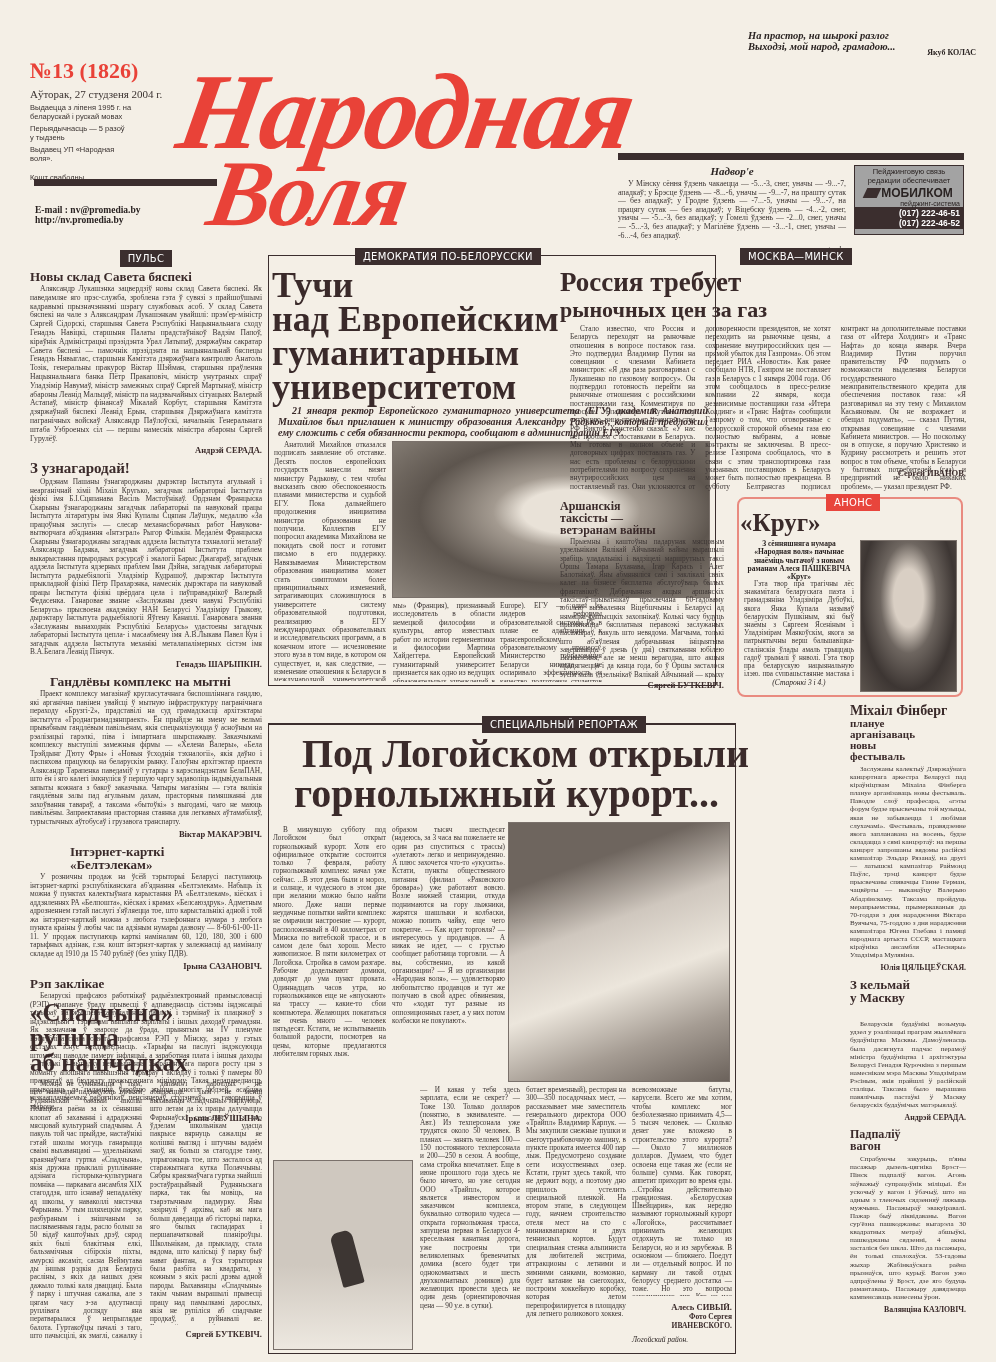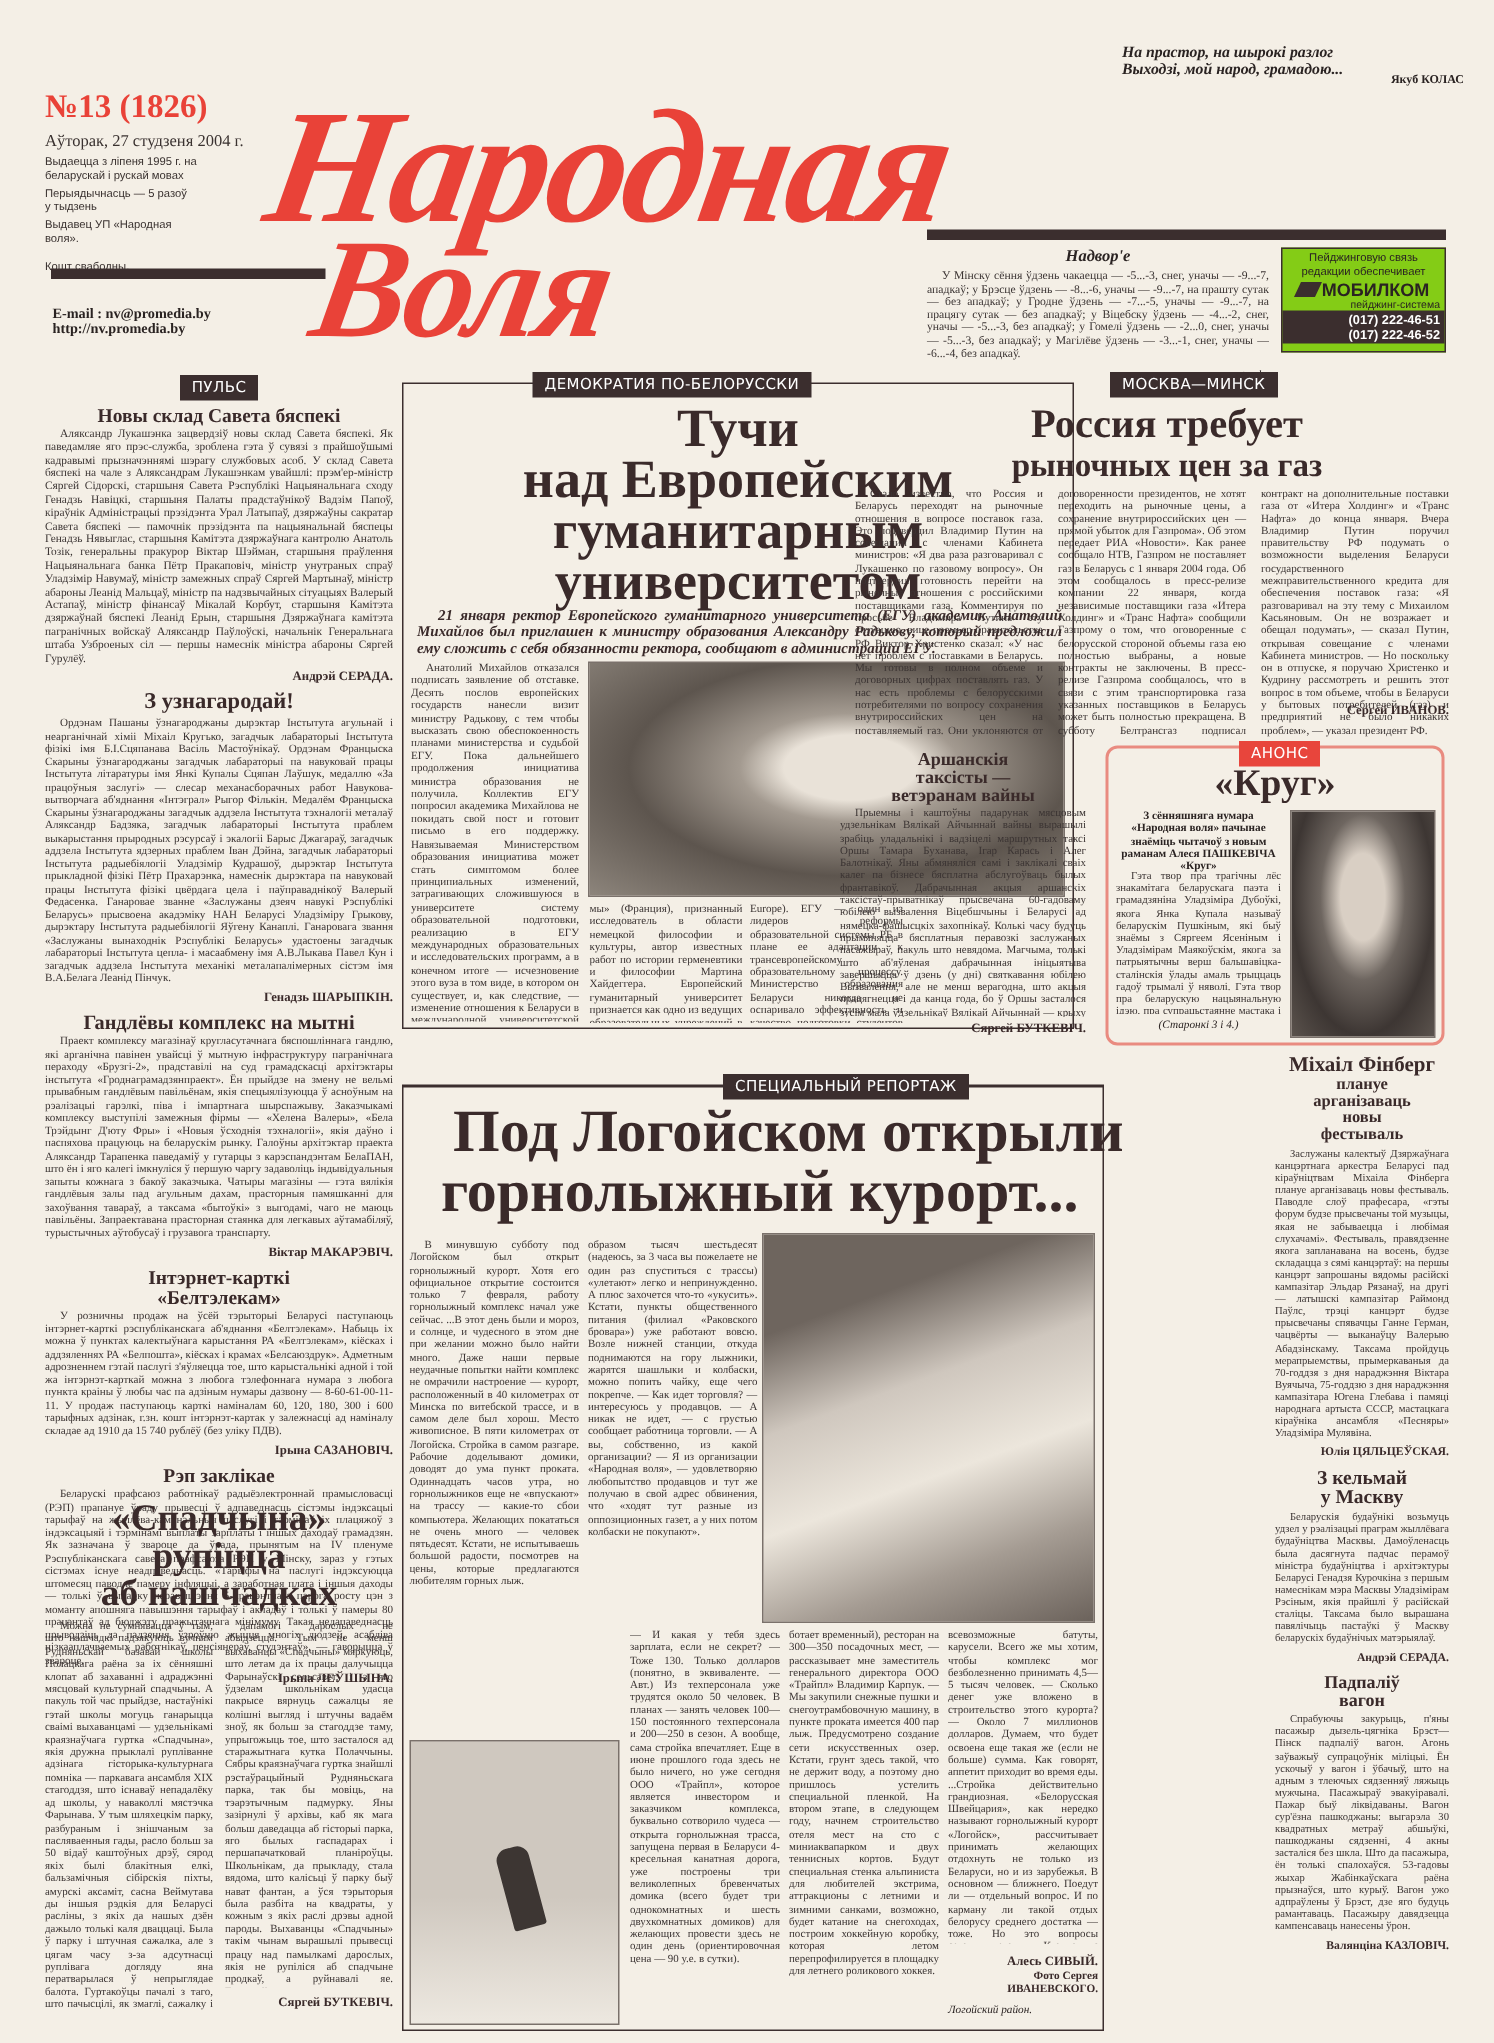--- a/index.html
+++ b/index.html
@@ -1,21 +1,21 @@
 <!DOCTYPE html>
 <html><head>
 <meta charset="utf-8">
 <style>
 *{box-sizing:border-box;margin:0;padding:0}
 html,body{width:996px;height:1362px;overflow:hidden}
 body{background:#f4efe6;font-family:"Liberation Serif",serif;color:#2a2322;position:relative}
 .abs{position:absolute}
 .txt{font-size:8.3px;line-height:9.4px;text-align:justify;color:#3b3433;text-indent:10px;hyphens:auto}
 .cols3{column-count:3;column-gap:8px}
-.hd{font-family:"Liberation Serif",serif;font-weight:bold;color:#3a2a2a;text-align:center;line-height:1}
+.hd{font-family:"Liberation Serif",serif;font-weight:bold;color:#3a2a2a;line-height:1}
 .byline{font-size:8.5px;font-weight:bold;text-align:right;color:#3a2a2a}
 .rubric{background:#3b2e2e;color:#fff;font-family:"DejaVu Sans",sans-serif;font-weight:normal;font-size:10px;letter-spacing:.3px;padding:3px 8px;display:inline-block}
 .rubric.red{background:#e8453c}
 .rule{background:#3b2e2e}
 .photo{background:linear-gradient(135deg,#bdb5ad,#8a8178 55%,#c9c1b8);border:1px solid #7a716b;overflow:hidden}
 .masthead{color:#e94238;font-family:"Liberation Serif",serif;font-style:italic;font-weight:bold;transform:skewX(-10deg)}
 </style>
 </head>
 <body>
 
@@ -42,21 +42,21 @@
   <div style="font-weight:bold;font-size:8px;text-align:right;margin-top:-4px;margin-right:14px">Якуб КОЛАС</div>
 </div>
 <div class="abs rule" style="left:618px;top:153px;width:346px;height:7px"></div>
 
 <div class="abs" style="left:618px;top:165px;width:228px">
   <div style="text-align:center;font-style:italic;font-weight:bold;font-size:11px;margin-bottom:3px">Надвор'е</div>
   <div class="txt" style="font-size:7.8px;line-height:8.6px">У Мінску сёння ўдзень чакаецца — -5...-3, снег, уначы — -9...-7, апад­каў; у Брэсце ўдзень — -8...-6, уначы — -9...-7, на прашту сутак — без апад­каў; у Гродне ўдзень — -7...-5, уначы — -9...-7, на працягу сутак — без ападкаў; у Віцебску ўдзень — -4...-2, снег, уначы — -5...-3, без ападкаў; у Гомелі ўдзень — -2...0, снег, уначы — -5...-3, без ападкаў; у Магілёве ўдзень — -3...-1, снег, уначы — -6...-4, без ападкаў.</div>
   <div style="text-align:right;font-style:italic;font-size:7.5px;margin-top:5px">www.meteo.by</div>
 </div>
 
-<div class="abs" style="left:854px;top:165px;width:110px;height:70px;border:1px solid #3b2e2e;background:#84cc16">
+<div class="abs" style="left:854px;top:165px;width:110px;height:70px;border:1px solid #3b2e2e;background:#a3a3a3">
   <div style="font-family:'Liberation Sans',sans-serif;font-size:7.5px;text-align:center;margin-top:1px">Пейджинговую связь</div>
   <div style="font-family:'Liberation Sans',sans-serif;font-size:7.5px;text-align:center">редакции обеспечивает</div>
   <div style="display:flex;align-items:center;justify-content:center;gap:2px;margin-top:1px">
     <span style="display:inline-block;width:14px;height:10px;background:#3b2e2e;transform:skewX(-25deg)"></span>
     <span style="font-family:'Liberation Sans',sans-serif;font-weight:bold;font-size:12px">МОБИЛКОМ</span>
   </div>
   <div style="font-family:'Liberation Sans',sans-serif;font-size:7px;text-align:right;margin-right:3px">пейджинг-система</div>
   <div style="background:#3b2e2e;color:#fff;font-family:Liberation Sans, sans-serif;font-weight:bold;font-size:8.5px;text-align:right;padding:1px 3px;line-height:10px">
     <div>(017) 222-46-51</div>
     <div>(017) 222-46-52</div>
@@ -176,21 +176,21 @@
     <div class="hd" style="font-size:14px">Міхаіл Фінберг</div>
     <div class="hd" style="font-size:11px">плануе</div>
     <div class="hd" style="font-size:11px">арганізаваць</div>
     <div class="hd" style="font-size:11px">новы</div>
     <div class="hd" style="font-size:11px;margin-bottom:3px">фестываль</div>
     <div class="txt" style="font-size:7.1px;line-height:8.1px">Заслужаны калектыў Дзяржаўнага канцэртнага аркестра Беларусі пад кіраўніцтвам Міхаіла Фінберга плануе арганізаваць новы фестываль. Паводле слоў прафесара, «гэты форум будзе прысвечаны той музыцы, якая не забываецца і любімая слухачамі». Фестываль, правядзенне якога запланавана на восень, будзе складацца з сямі канцэртаў: на першы канцэрт запрошаны вядомы расійскі кампазітар Эльдар Рязанаў, на другі — латышскі кампазітар Раймонд Паўлс, трэці канцэрт будзе прысвечаны спявачцы Ганне Герман, чацвёрты — выканаўцу Валерыю Абадзінскаму. Таксама пройдуць мерапрыемствы, прымеркаваныя да 70-годдзя з дня нараджэння Віктара Вуячыча, 75-годдзю з дня нараджэння кампазітара Югена Глебава і памяці народнага артыста СССР, мастацкага кіраўніка ансамбля «Песняры» Уладзіміра Мулявіна.</div>
     <div class="byline" style="margin-top:4px;font-size:7.8px">Юлія ЦЯЛЬЦЕЎСКАЯ.</div>
   </div>
   <div style="margin-top:6px">
     <div class="hd" style="font-size:13px">З кельмай</div>
-    <div class="hd" style="font-size:13px;margin-bottom:3px">у Маскву</div>
+    <div class="hd" style="font-size:13px;margin-bottom:16px">у Маскву</div>
     <div class="txt" style="font-size:7.1px;line-height:8.1px">Беларускія будаўнікі возьмуць удзел у рэалізацыі праграм жыллёвага будаўніцтва Масквы. Дамоўленасць была дасягнута падчас перамоў міністра будаўніцтва і архітэктуры Беларусі Генадзя Курочкіна з першым намеснікам мэра Масквы Уладзімірам Рэсіным, якія прайшлі ў расійскай сталіцы. Таксама было вырашана павялічыць пастаўкі ў Маскву беларускіх будаўнічых матэрыялаў.</div>
     <div class="byline" style="margin-top:4px;font-size:7.8px">Андрэй СЕРАДА.</div>
   </div>
   <div style="margin-top:6px">
     <div class="hd" style="font-size:12px">Падпаліў</div>
     <div class="hd" style="font-size:12px;margin-bottom:3px">вагон</div>
     <div class="txt" style="font-size:7.1px;line-height:8.1px">Спрабуючы закурыць, п'яны пасажыр дызель-цягніка Брэст—Пінск падпаліў вагон. Агонь заўважыў супрацоўнік міліцыі. Ён ускочыў у вагон і ўбачыў, што на адным з тлеючых сядзенняў ляжыць мужчына. Пасажыраў эвакуіравалі. Пажар быў ліквідаваны. Вагон сур'ёзна пашкоджаны: выгарэла 30 квадратных метраў абшыўкі, пашкоджаны сядзенні, 4 акны засталіся без шкла. Што да пасажыра, ён толькі спалохаўся. 53-гадовы жыхар Жабінкаўскага раёна прызнаўся, што курыў. Вагон ужо адпраўлены ў Брэст, дзе яго будуць рамантаваць. Пасажыру давядзецца кампенсаваць нанесены ўрон.</div>
     <div class="byline" style="margin-top:4px;font-size:7.8px">Валянціна КАЗЛОВІЧ.</div>
   </div>
 </div>

